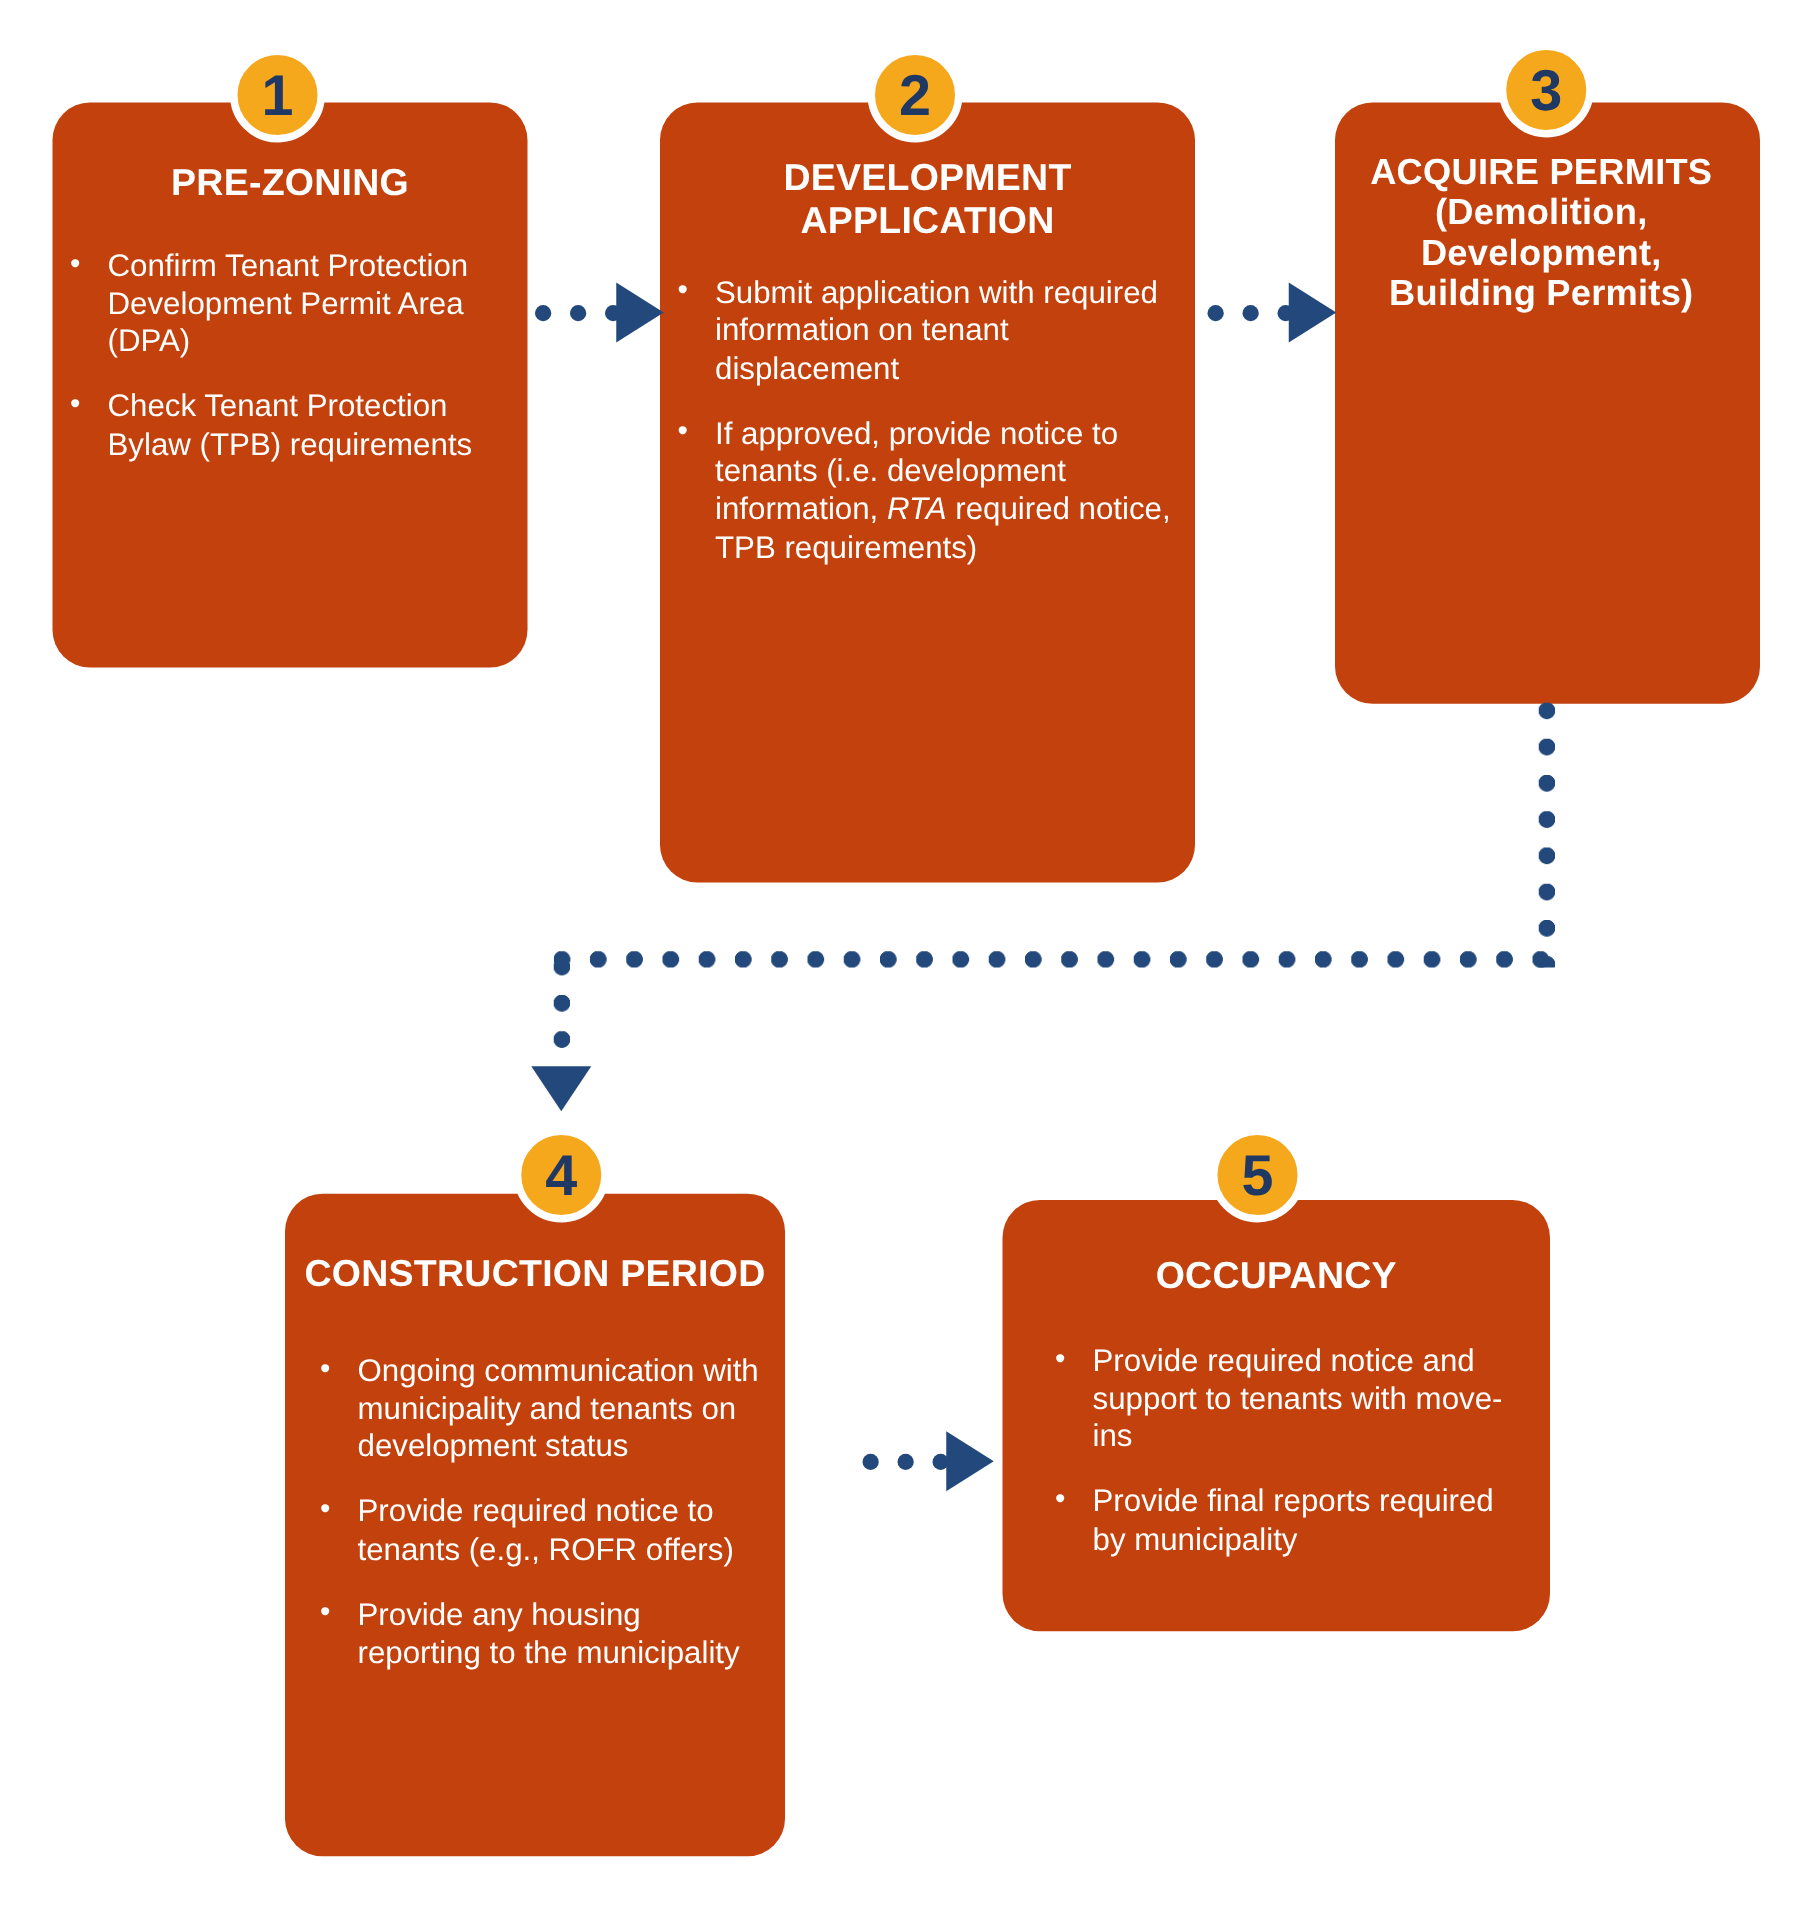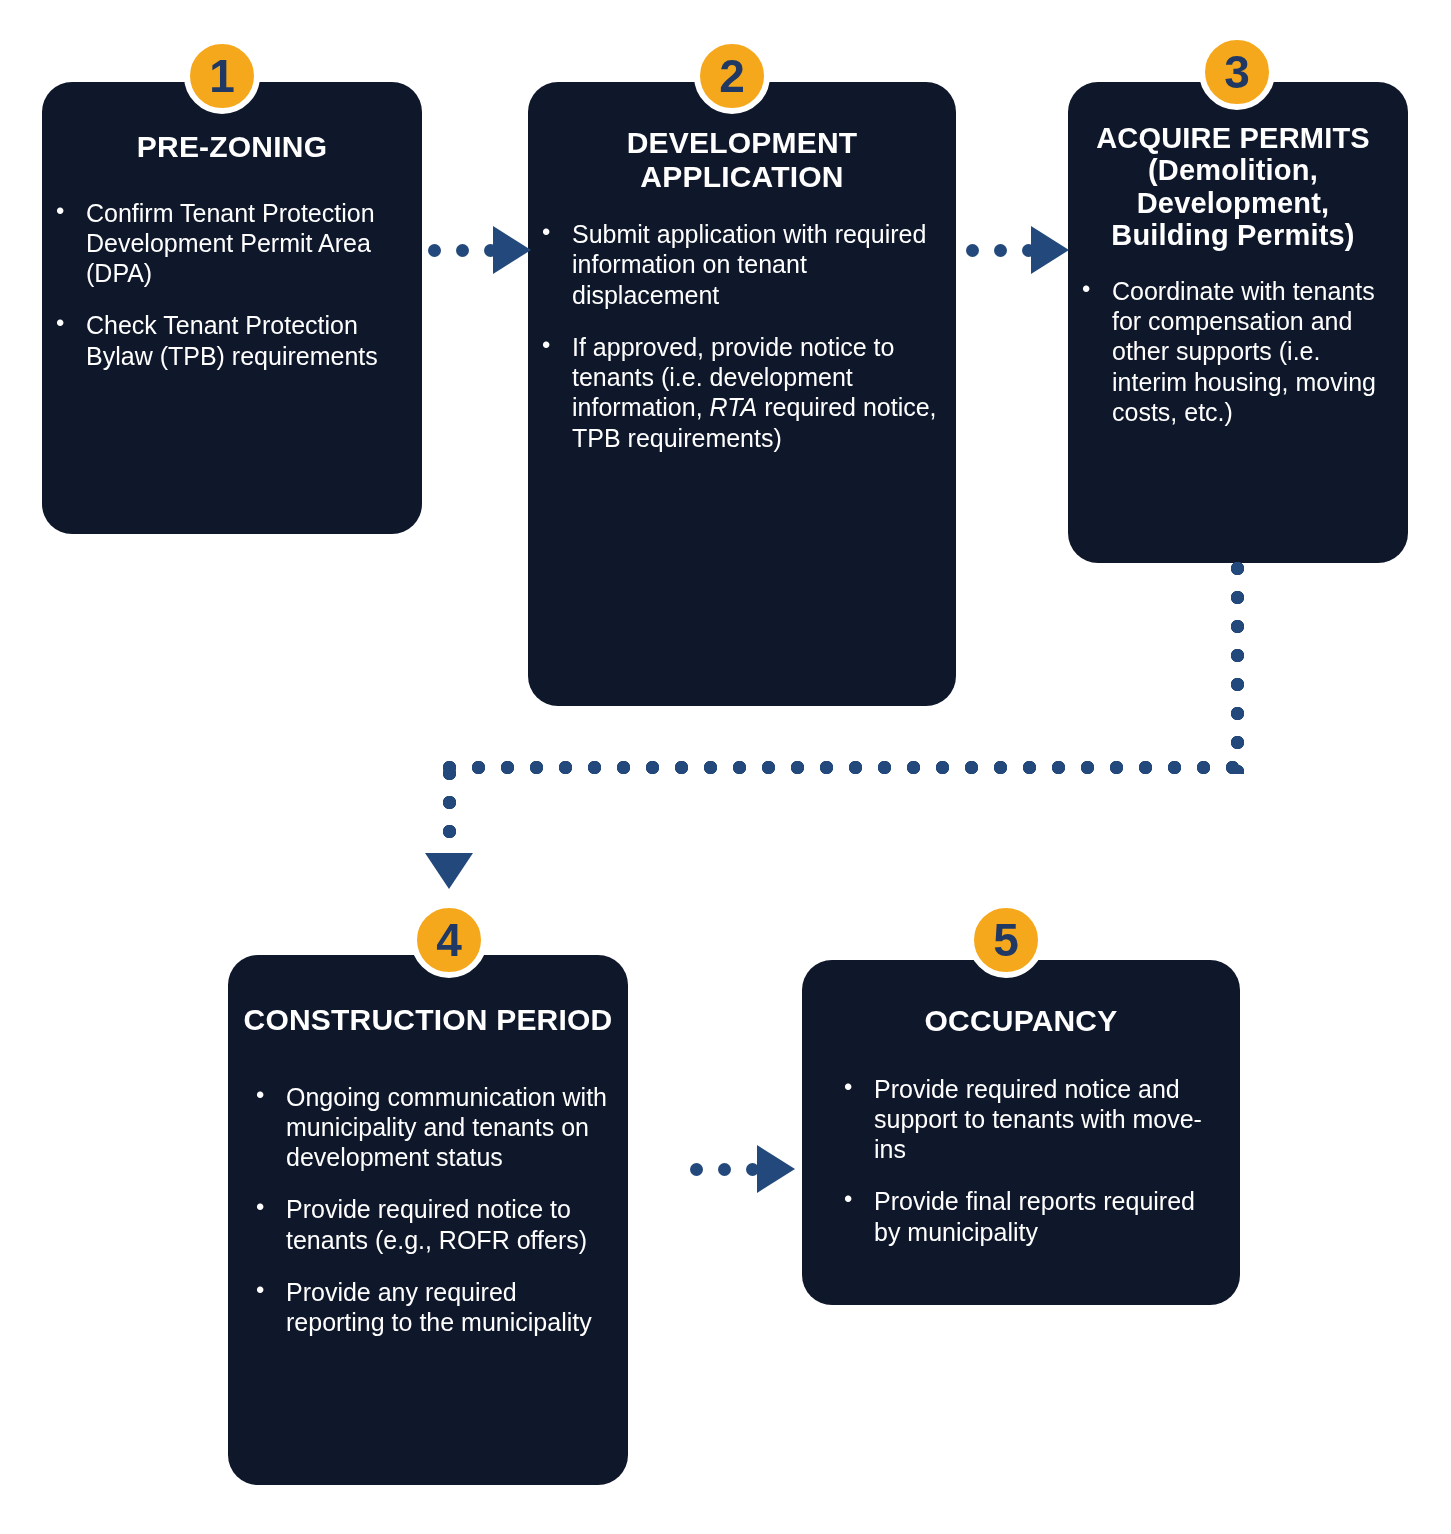--- a/index.html
+++ b/index.html
@@ -16,21 +16,21 @@
     position: relative;
     width: 1451px;
     height: 1534px;
     background: #ffffff;
     overflow: hidden;
   }
 
   
   .step-card {
     position: absolute;
-    background: #0f172a;
+    background: #c2410c;
     border-radius: 30px;
     box-sizing: border-box;
     padding: 0;
     color: #ffffff;
   }
   .step-title {
     text-align: center;
     font-weight: bold;
     color: #ffffff;
     letter-spacing: 0.2px;
@@ -168,32 +168,29 @@
     <div class="step-title" style="font-size:30px; padding-top:44px; padding-left:56px; padding-right:56px;">DEVELOPMENT APPLICATION</div>
     <ul class="bullets" style="margin-top:26px; font-size:25px; padding-right:16px;">
       <li class="bullet-item">Submit application with required information on tenant displacement</li>
       <li class="bullet-item" id="s2b2">If approved, provide notice to tenants (i.e. development information, <em>RTA</em> required notice, TPB requirements)</li>
     </ul>
   </div>
   <div class="num-badge" style="left:694px; top:38px;">2</div>
 
   <div class="step-card" style="left:1068px; top:82px; width:340px; height:481px;">
     <div class="step-title" style="font-size:29px; padding-top:40px; padding-left:8px; padding-right:18px;">ACQUIRE PERMITS (Demolition, Development, Building Permits)</div>
-    <ul class="bullets" style="margin-top:24px; font-size:25px; padding-right:10px;">
-      <li class="bullet-item">Coordinate with tenants for compensation and other supports (i.e. interim housing, moving costs, etc.)</li>
-    </ul>
   </div>
   <div class="num-badge" style="left:1199px; top:34px;">3</div>
 
   <div class="step-card" style="left:228px; top:955px; width:400px; height:530px;">
     <div class="step-title" style="font-size:30px; padding-top:48px;">CONSTRUCTION PERIOD</div>
     <ul class="bullets" style="margin-top:45px; font-size:25px; padding-right:14px; padding-left:14px;">
       <li class="bullet-item">Ongoing communication with municipality and tenants on development status</li>
       <li class="bullet-item">Provide required notice to tenants (e.g., ROFR offers)</li>
-      <li class="bullet-item">Provide any required reporting to the municipality</li>
+      <li class="bullet-item">Provide any housing reporting to the municipality</li>
     </ul>
   </div>
   <div class="num-badge" style="left:411px; top:902px;">4</div>
 
   <div class="step-card" style="left:802px; top:960px; width:438px; height:345px;">
     <div class="step-title" style="font-size:30px; padding-top:44px;">OCCUPANCY</div>
     <ul class="bullets" style="margin-top:36px; font-size:25px; padding-right:14px; padding-left:28px;">
       <li class="bullet-item">Provide required notice and support to tenants with move-ins</li>
       <li class="bullet-item">Provide final reports required by municipality</li>
     </ul>

